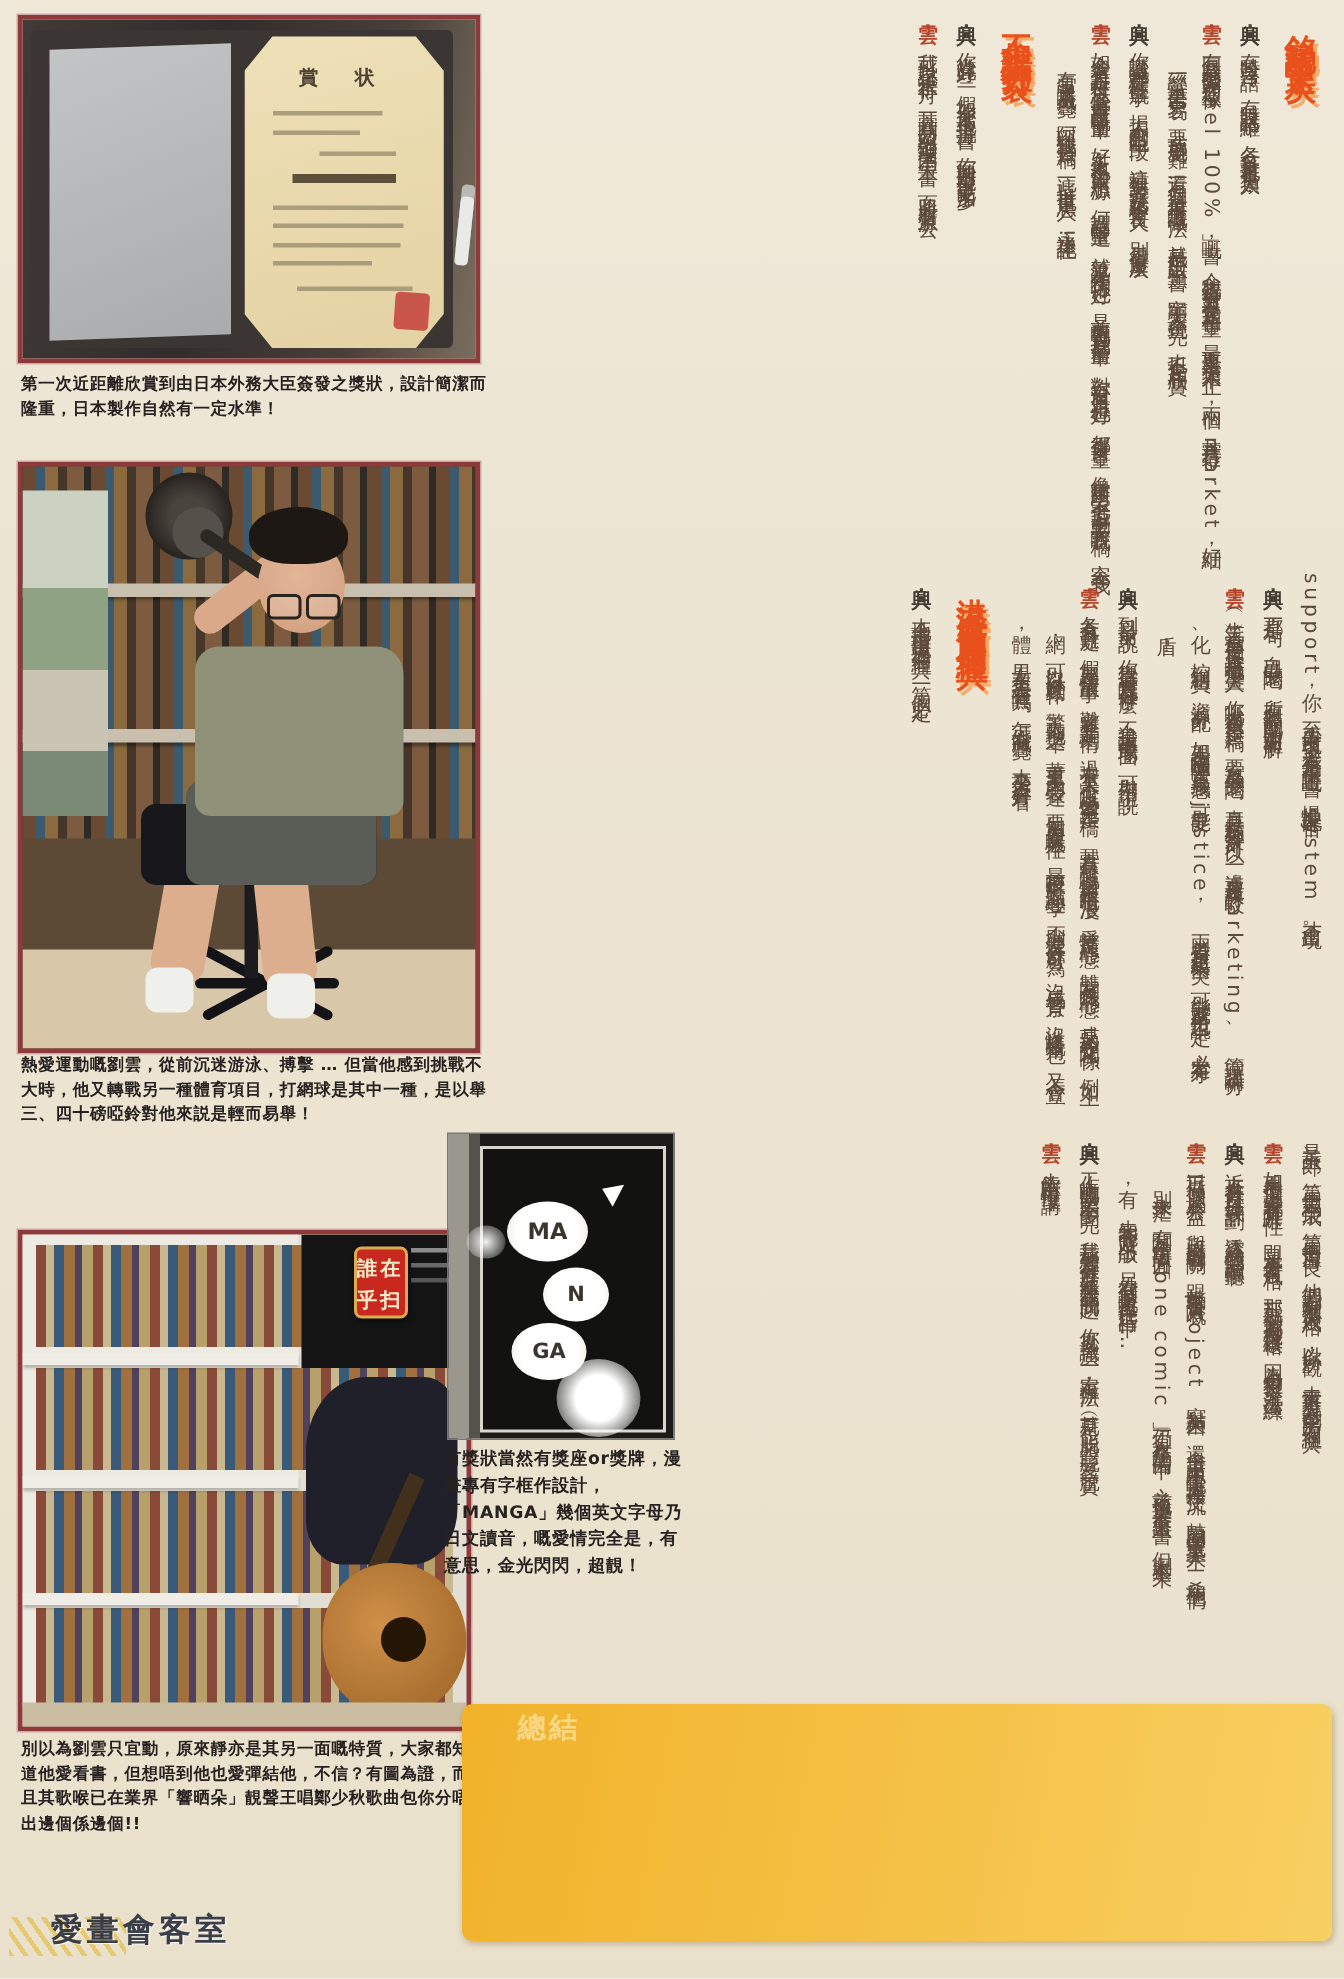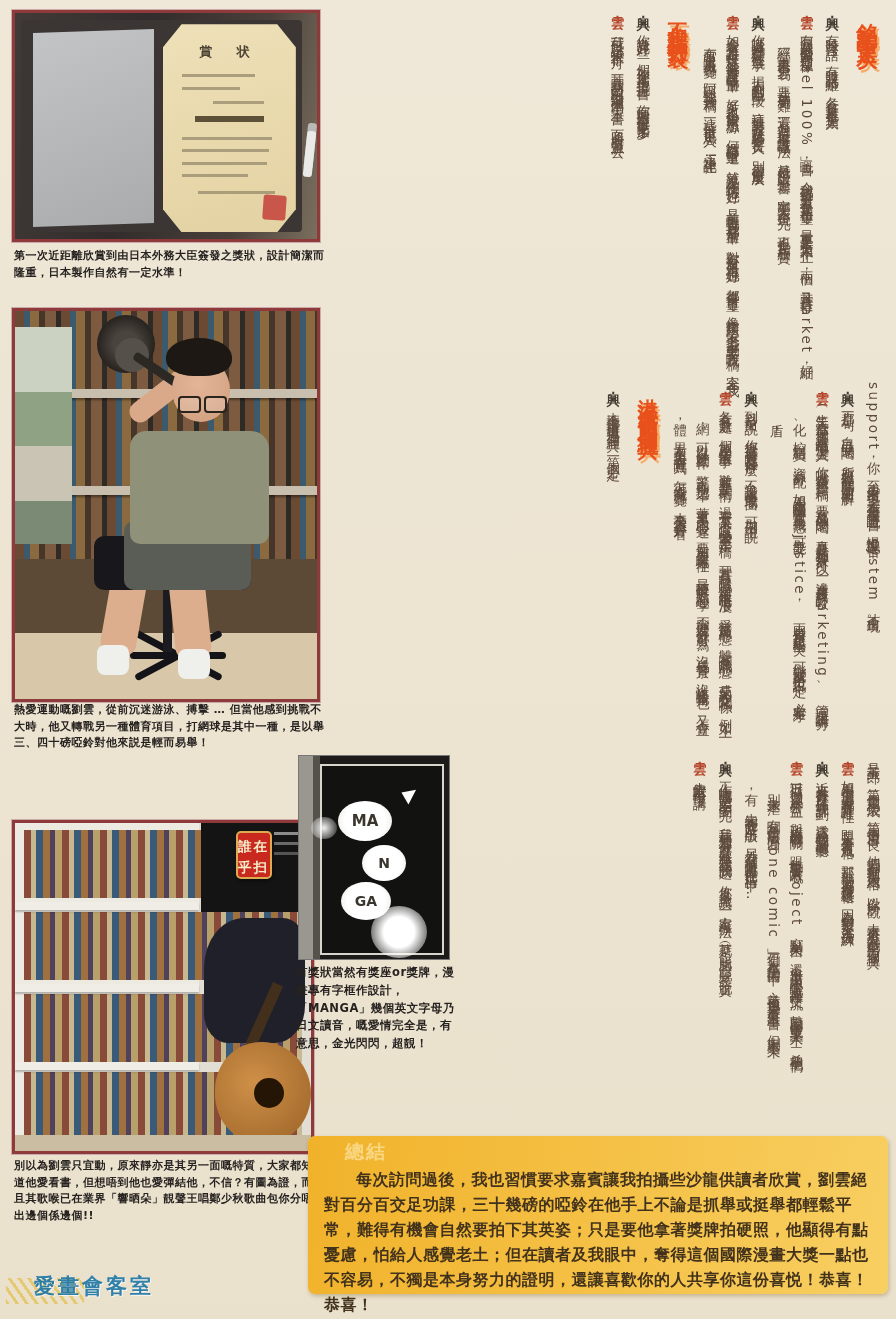--- a/index.html
+++ b/index.html
@@ -92,21 +92,21 @@
   #band3{left:460px;top:752px;width:428px;height:302px;}
   
   .summary{position:absolute;left:308px;top:1136px;width:580px;height:158px;border-radius:7px;
     background:linear-gradient(100deg,#f1b22a 0%,#f5c248 55%,#f8cf62 100%);box-shadow:1px 2px 4px rgba(120,90,30,.35);}
   .summary-label{position:absolute;left:12px;top:3px;font-size:19px;font-weight:bold;color:rgba(255,244,200,.55);letter-spacing:2px;margin-left:25px;}
   .summary-text{margin:32px 14px 0 16px;font-size:16px;font-weight:600;color:#42321c;line-height:1.56;text-indent:2em;letter-spacing:.5px;}
   
   .footer-logo{position:absolute;left:6px;top:1266px;width:210px;height:48px;}
   .logo-stripes{position:absolute;left:0;top:12px;width:78px;height:26px;opacity:.65;
     background:repeating-linear-gradient(55deg,#e2bc42 0 3px,rgba(0,0,0,0) 3px 8px);}
-  .logo-text{position:absolute;left:28px;top:6px;font-size:21px;font-weight:bold;color:#0369a1;letter-spacing:3px;opacity:.8;
+  .logo-text{position:absolute;left:28px;top:6px;font-size:21px;font-weight:bold;color:#0f172a;letter-spacing:3px;opacity:.8;
     text-shadow:1px 1px 0 rgba(255,255,255,.9);text-align:center;}
 </style>
 </head>
 <body>
 
 <div class="photo" id="photo-award">
   <div class="award-folder"></div>
   <div class="award-left-page"></div>
   <div class="award-cert">
     <div class="cert-title">賞 状</div>
@@ -210,19 +210,18 @@
     <p class="cont">是黃玉郎、第二個是馬榮成、第三個是溫日良，他們都有強烈個人風格，以你所觀，未來還可有人能創出另一個經典？</p>
     <p class=""><span class="spk spk-y">雲：</span>如果每個漫畫家都有共唯一性，即是本身要有風格，那就每一個都有機會破格，因為仍有很多方法去演繹。</p>
     <p class=""><span class="spk spk-x">興：</span>近來會有什麼搞作或計劃？透露給我們讀者聽聽！</p>
     <p class=""><span class="spk spk-y">雲：</span>近日做一個屬於半公益、與政府機構有關，跟鼓勵香港人嘅project寫點東西；還會出席大中小學嘅講座作交流，鼓勵同學或業界人士，希望他們別太迷茫；有關合作出版方面，「one comic」仍有一本作品籌備中；之前也預算書展會出本書，但劇本還未有，未知能否趕及出版，另外有個廣告嘅工作已進行中……</p>
     <p class=""><span class="spk spk-x">興：</span>工作上嘅問題已差不多問完，我最想知道有什麼方法解決我三脱問題，你見多識廣，一定有辦法，就是（一）脱脂（二）脱髮（三）脱貧！</p>
     <p class=""><span class="spk spk-y">雲：</span>去飲嘢再慢慢講！</p>
   </div>
 
 <div class="summary">
   <div class="summary-label">總結</div>
-  <p class="summary-text">每次訪問過後，我也習慣要求嘉賓讓我拍攝些沙龍供讀者欣賞，劉雲絕對百分百交足功課，三十幾磅的啞鈴在他手上不論是抓舉或挺舉都輕鬆平常，難得有機會自然要拍下其英姿；只是要他拿著獎牌拍硬照，他顯得有點憂慮，怕給人感覺老土；但在讀者及我眼中，奪得這個國際漫畫大獎一點也不容易，不獨是本身努力的證明，還讓喜歡你的人共享你這份喜悦！恭喜！恭喜！</p>
 </div>
 
 <div class="footer-logo">
   <div class="logo-stripes"></div>
   <div class="logo-text">愛畫會客室</div>
 </div>
 
 </body></html>

